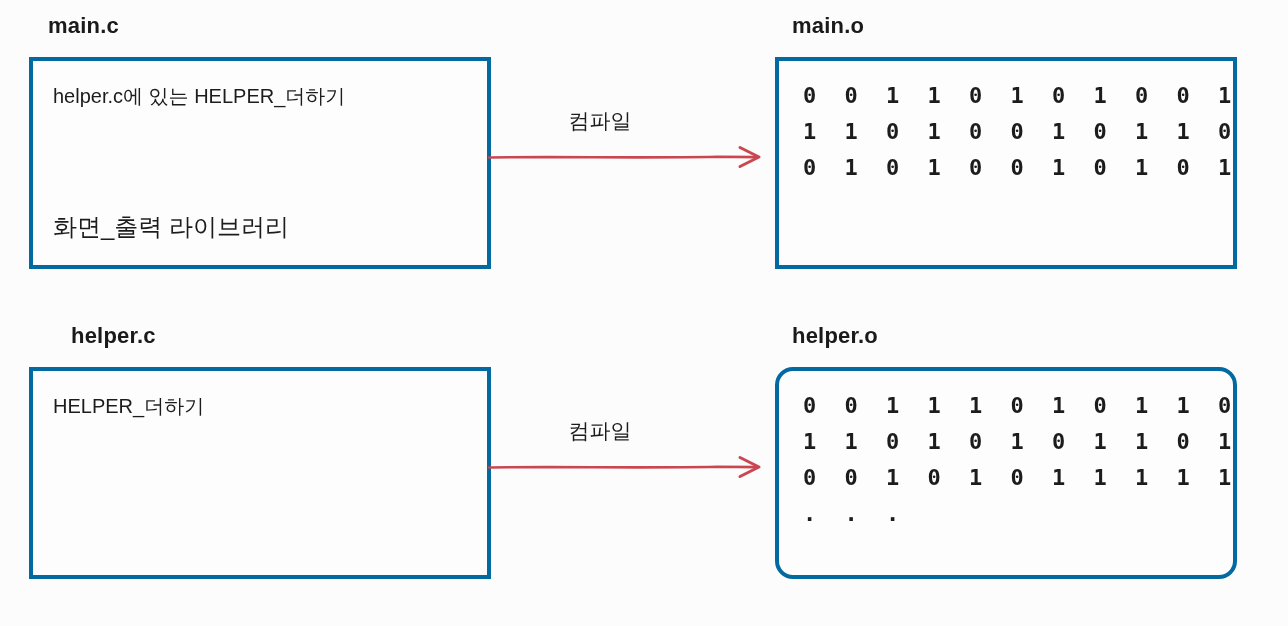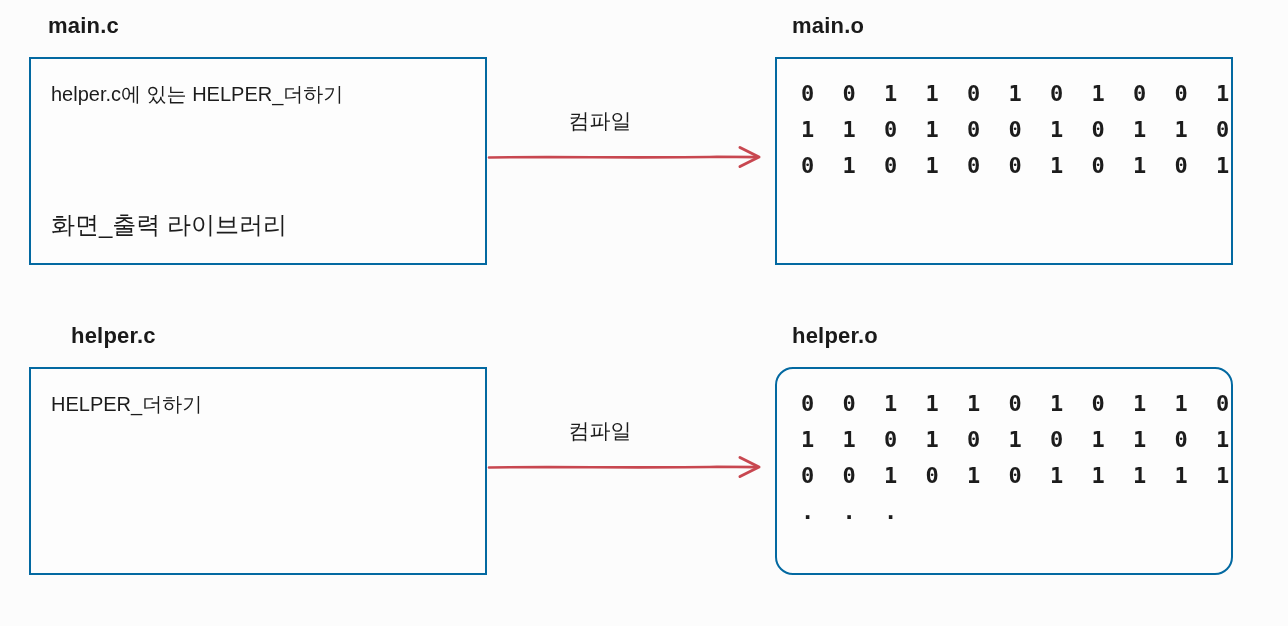--- a/index.html
+++ b/index.html
@@ -21,21 +21,21 @@
     font-size: 22px;
     font-weight: bold;
     letter-spacing: 0.2px;
     color: #1a1a1a;
     white-space: nowrap;
   }
   .box {
     position: absolute;
     width: 454px;
     height: 204px;
-    border: 2px solid #0369a1;
+    border: 4px solid #0369a1;
     background: #fdfdfd;
     box-sizing: content-box;
   }
   .src-line {
     position: absolute;
     left: 20px;
     font-size: 20px;
     color: #1c1c1c;
     white-space: nowrap;
   }

